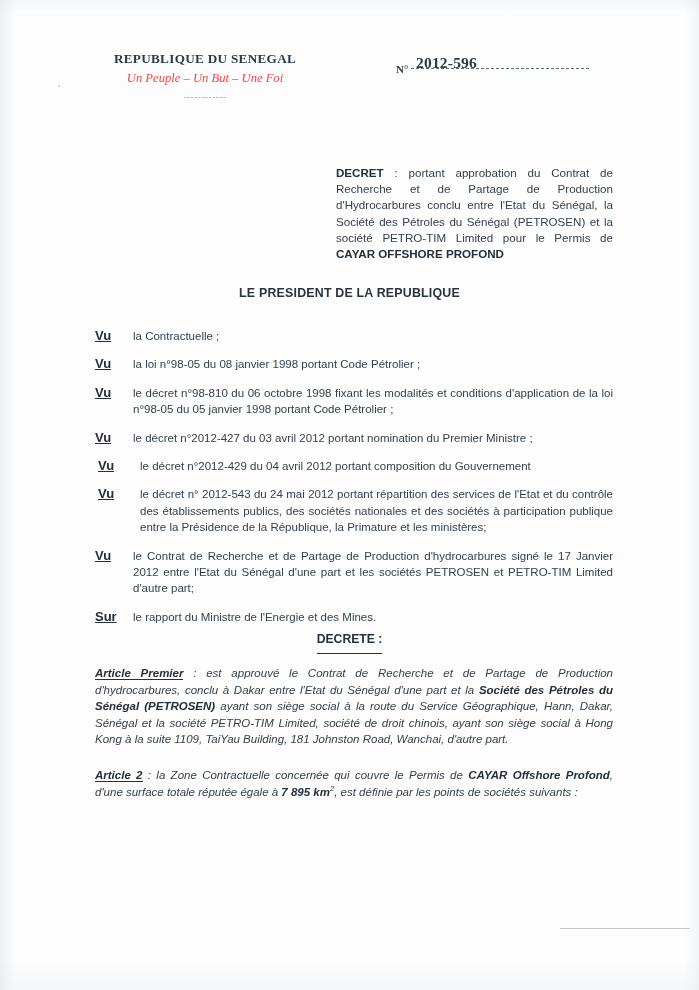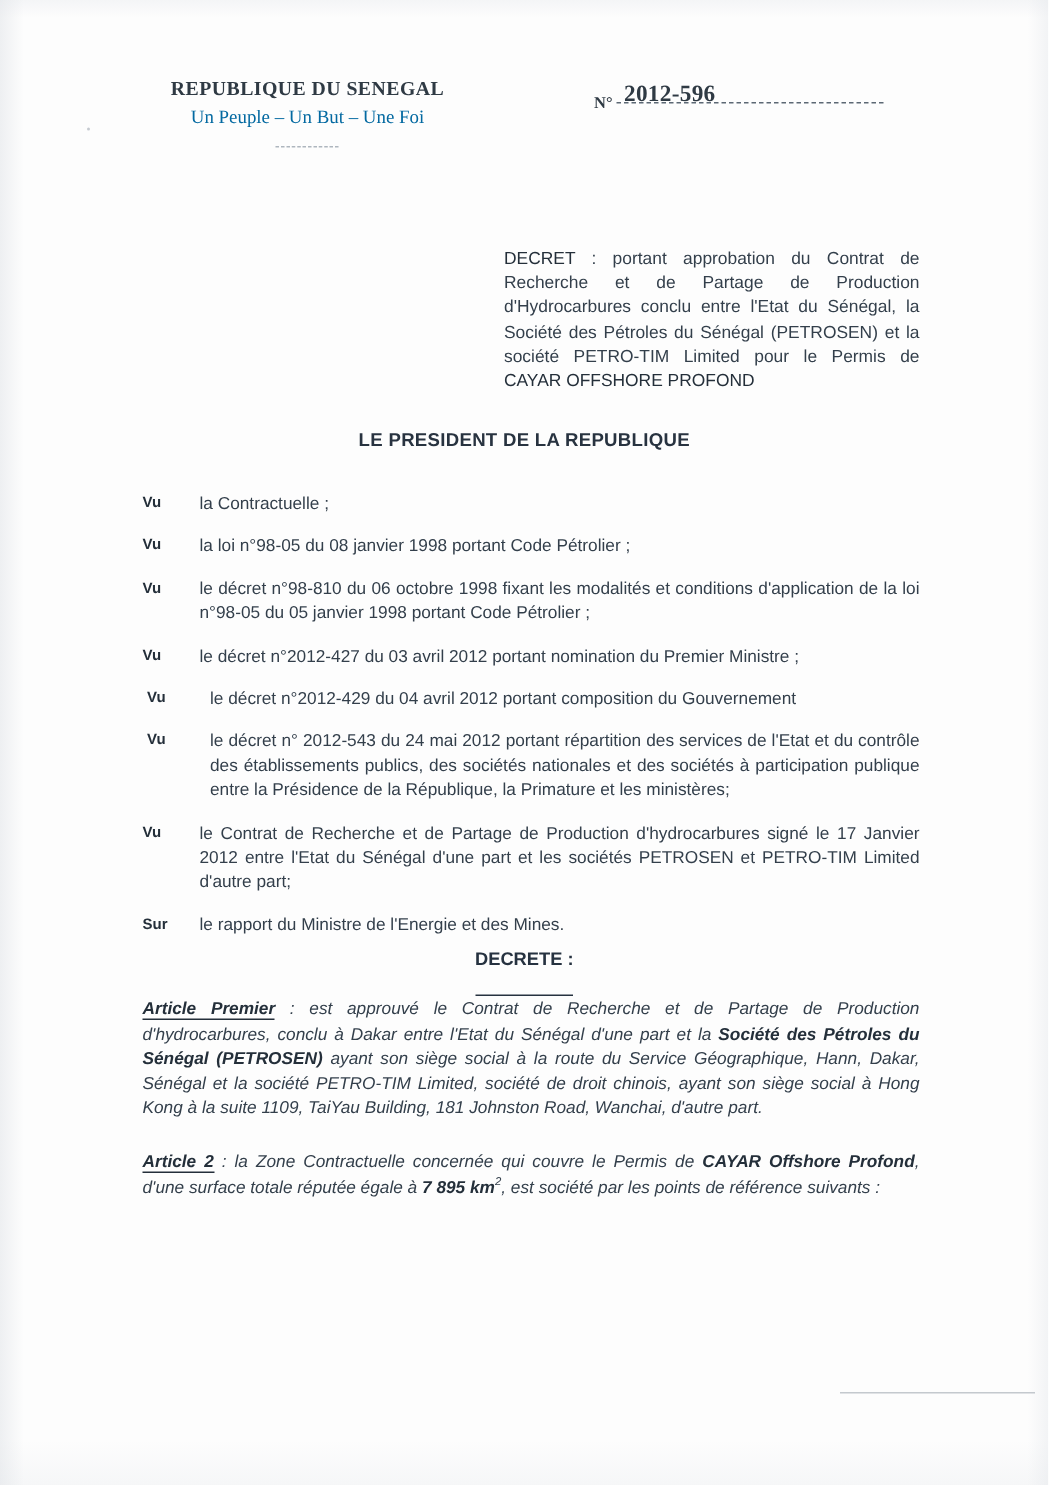--- a/index.html
+++ b/index.html
@@ -66,22 +66,23 @@
   }
   .rep-title {
     font-weight: bold;
     font-size: 13.2px;
     letter-spacing: 0.3px;
     white-space: nowrap;
   }
   .rep-motto {
     margin-top: 4px;
     font-size: 12.6px;
-    color: #0369a1;
+    color: #ef4444;
     white-space: nowrap;
+    font-style: italic;
   }
   .rep-dashes {
     margin-top: 6px;
     font-size: 9px;
     color: #8d98a4;
     letter-spacing: 0.6px;
     white-space: nowrap;
   }
 
   .header-right {
@@ -124,21 +125,21 @@
     position: absolute;
     left: 336px;
     top: 165px;
     width: 277px;
     font-size: 11.6px;
     line-height: 16.2px;
     color: #333f4b;
     text-align: justify;
     text-justify: inter-word;
   }
-  .decret-block b { font-weight: normal; color: #242f3a; }
+  .decret-block b { font-weight: bold; color: #242f3a; }
 
   .president-title {
     position: absolute;
     left: 0;
     top: 286px;
     width: 699px;
     text-align: center;
     font-size: 12.4px;
     font-weight: bold;
     letter-spacing: 0.2px;
@@ -153,24 +154,25 @@
     width: 518px;
   }
   .vu-item {
     position: relative;
     display: flex;
     margin-bottom: 12px;
     color: #333f4b;
   }
   .vu-label {
     flex: 0 0 38px;
-    font-size: 10px;
+    font-size: 13px;
     font-weight: bold;
     line-height: 16.4px;
     color: #242f3a;
+    text-decoration: underline;
   }
   .vu-text {
     flex: 1 1 auto;
     font-size: 11.5px;
     line-height: 16.4px;
     text-align: justify;
     text-justify: inter-word;
   }
   .vu-item.indent .vu-label { padding-left: 3px; }
   .vu-item.indent .vu-text { padding-left: 4px; }
@@ -180,21 +182,21 @@
     left: 0;
     top: 632px;
     width: 699px;
     text-align: center;
     font-size: 12.2px;
     font-weight: bold;
     color: #263240;
   }
   .decrete-heading span {
     border-bottom: 1.4px solid #263240;
-    padding-bottom: 17px;
+    padding-bottom: 7px;
   }
 
   
   .article {
     position: absolute;
     left: 95px;
     width: 518px;
     font-size: 11.5px;
     line-height: 16.6px;
     color: #333f4b;
@@ -279,17 +281,17 @@
 
     <div class="decrete-heading">
       <span>DECRETE :</span>
     </div>
 
     <div class="article" id="article-premier">
       <span class="art-head">Article Premier</span><span> : est approuvé le Contrat de Recherche et de Partage de Production d'hydrocarbures, conclu à Dakar entre l'Etat du Sénégal d'une part et la </span><b>Société des Pétroles du Sénégal (PETROSEN)</b><span> ayant son siège social à la route du Service Géographique, Hann, Dakar, Sénégal et la société PETRO-TIM Limited, société de droit chinois, ayant son siège social à Hong Kong à la suite 1109, TaiYau Building, 181 Johnston Road, Wanchai, d'autre part.</span>
     </div>
 
     <div class="article" id="article-2">
-      <span class="art-head">Article 2</span><span> :   la Zone Contractuelle concernée  qui couvre le Permis de </span><b>CAYAR Offshore Profond</b><span>, d'une surface totale réputée égale à </span><b>7 895  km</b><sup>2</sup><span>, est société par les points de référence suivants :</span>
+      <span class="art-head">Article 2</span><span> :   la Zone Contractuelle concernée  qui couvre le Permis de </span><b>CAYAR Offshore Profond</b><span>, d'une surface totale réputée égale à </span><b>7 895  km</b><sup>2</sup><span>, est définie par les points de sociétés suivants :</span>
     </div>
 
   </div>
 </div>
 
 </body></html>

